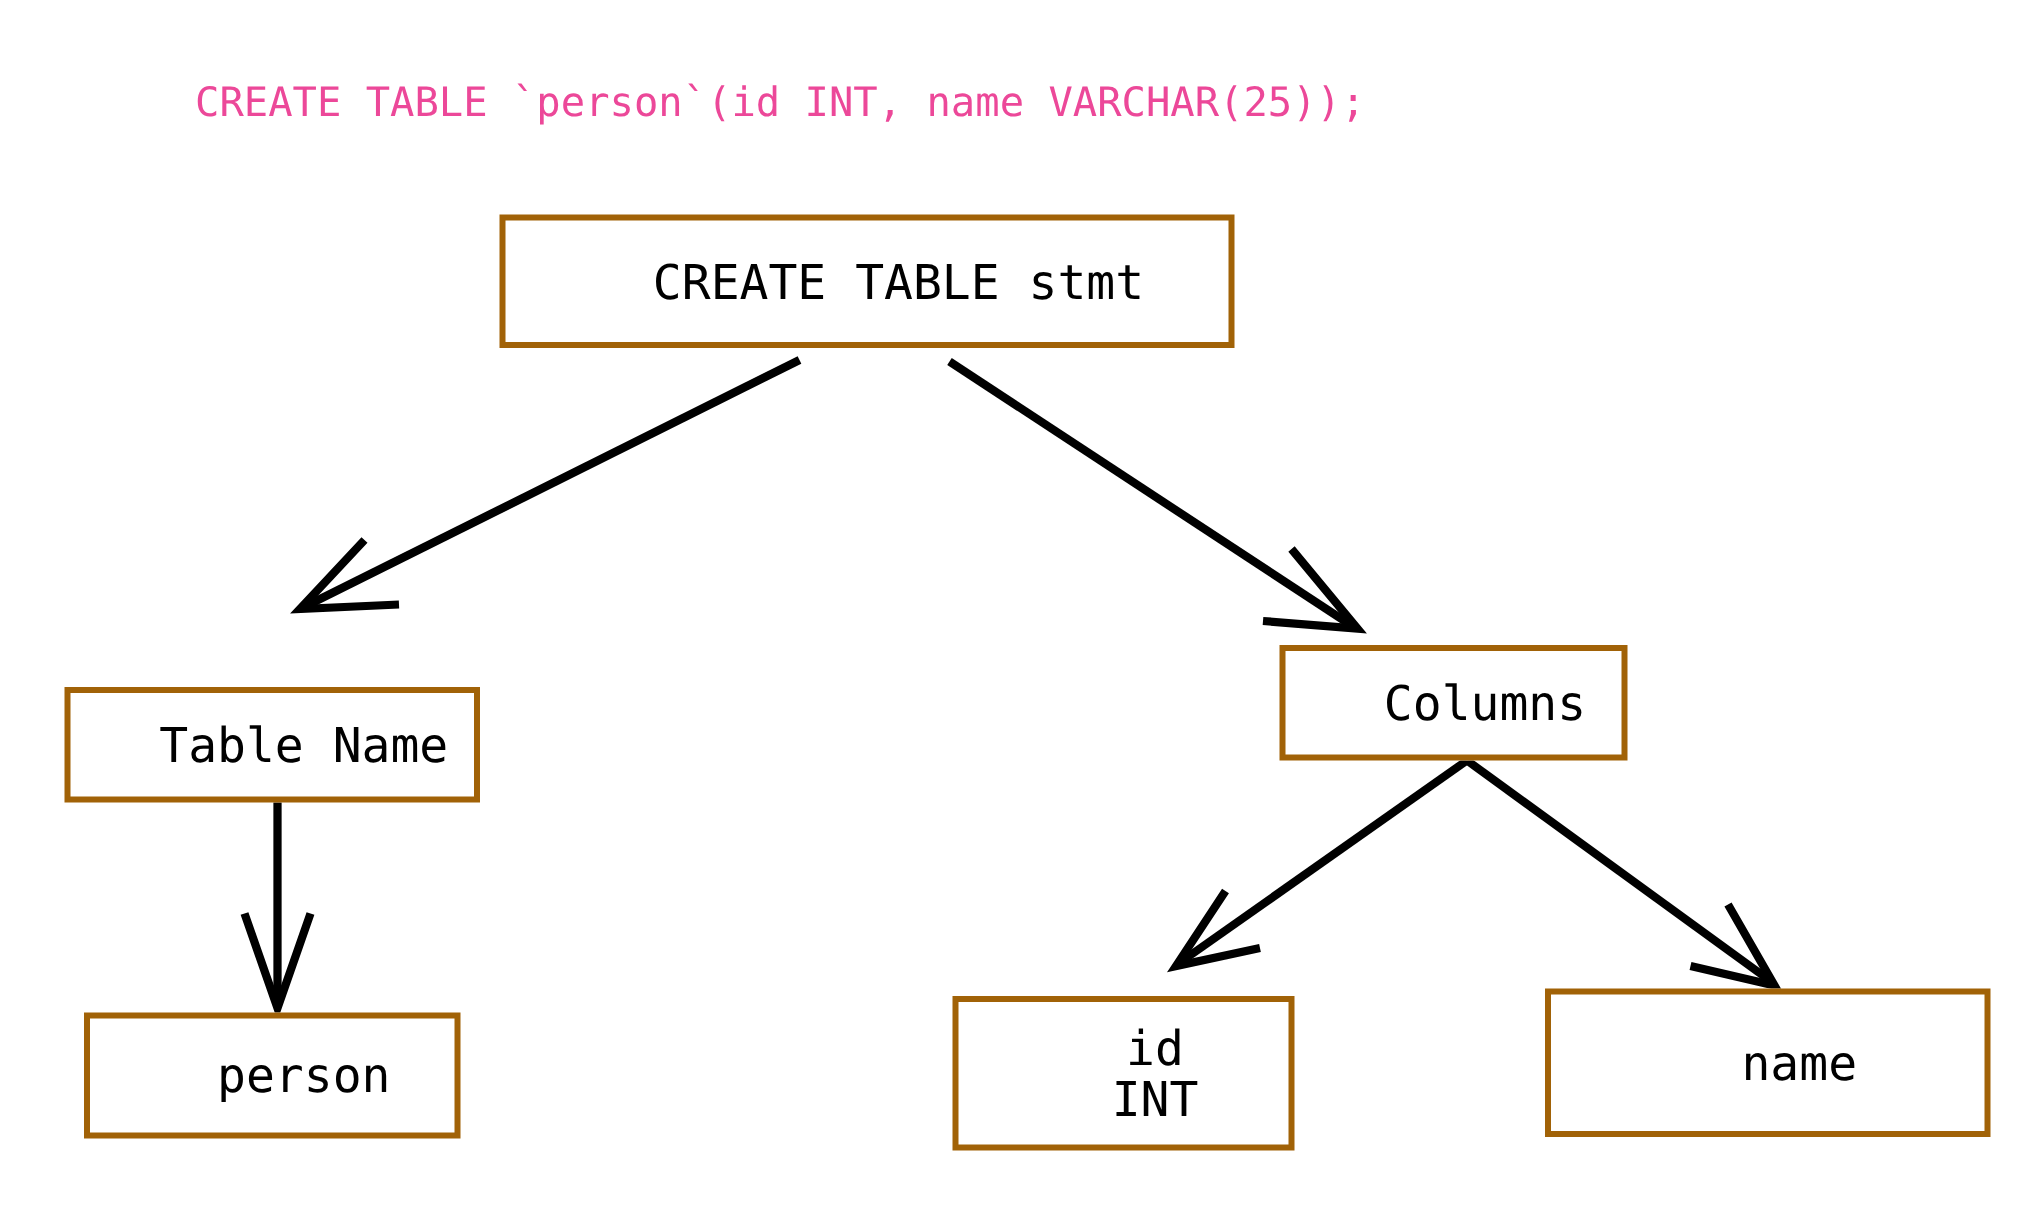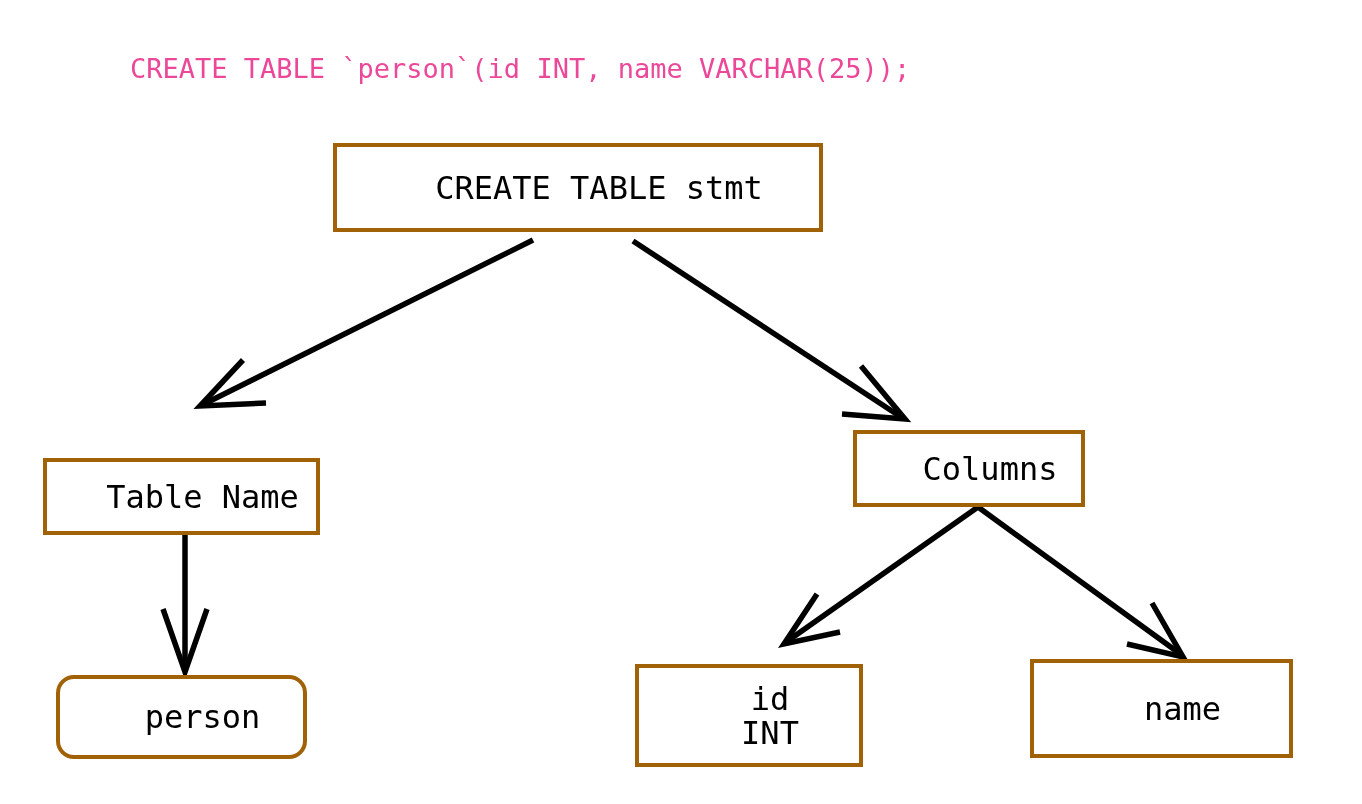--- a/index.html
+++ b/index.html
@@ -48,23 +48,23 @@
     z-index: 3;
     padding-left: 42px;
   }
   .node .node-line {
     display: block;
   }
 
   #node-root      { left: 333px; top: 143px; width: 490px; height: 89px; }
   #node-tablename { left: 43px;  top: 421px; width: 277px; height: 77px; margin-top: 37px; }
   #node-columns   { left: 853px; top: 430px; width: 232px; height: 77px; }
-  #node-person    { left: 56px;  top: 675px; width: 251px; height: 84px; border-radius: 18px; }
+  #node-person    { left: 56px;  top: 675px; width: 251px; height: 84px; }
   #node-col-id    { left: 635px; top: 664px; width: 228px; height: 103px; }
-  #node-col-name  { left: 1030px;top: 659px; width: 263px; height: 99px; }
+  #node-col-name  { left: 1030px;top: 659px; width: 297px; height: 99px; }
 
   
   #arrows {
     position: absolute;
     left: 0;
     top: 0;
     width: 1362px;
     height: 804px;
     z-index: 1;
     pointer-events: none;

